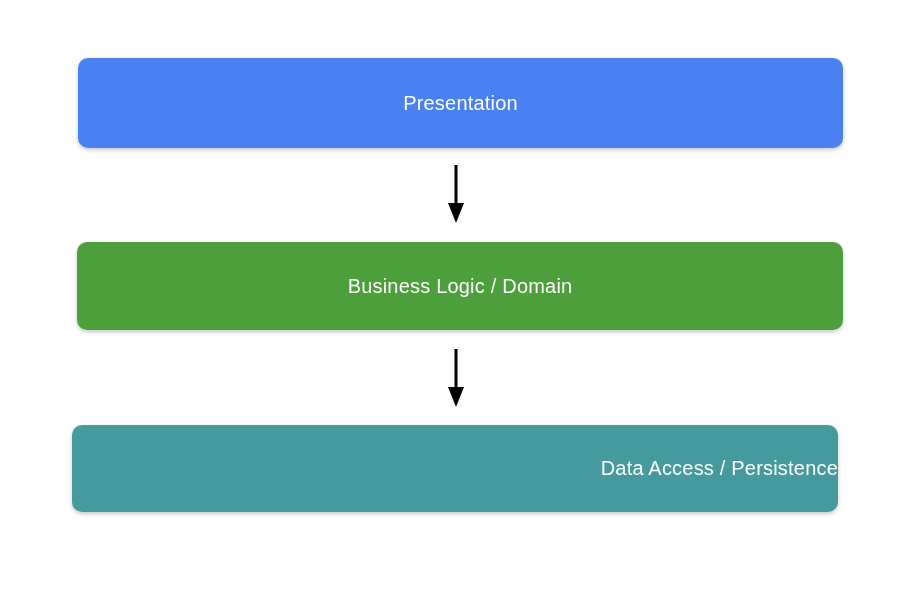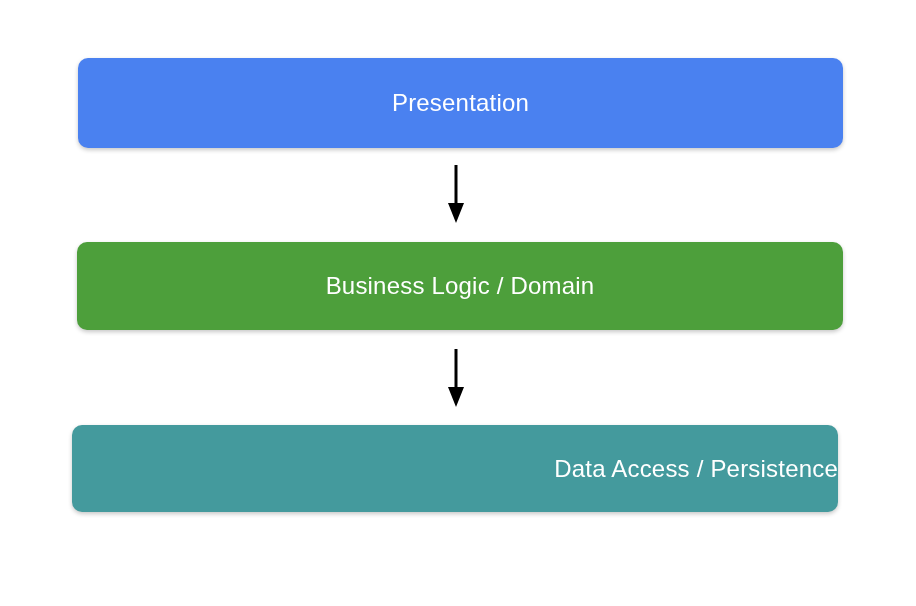--- a/index.html
+++ b/index.html
@@ -18,21 +18,21 @@
   .layer-box {
     position: absolute;
     border-radius: 10px;
     display: flex;
     align-items: center;
     justify-content: center;
     box-shadow: 0 2px 4px rgba(0, 0, 0, 0.22);
   }
   .layer-label {
     color: #ffffff;
-    font-size: 24px;
+    font-size: 20px;
     font-weight: 400;
     letter-spacing: 0.2px;
     white-space: nowrap;
   }
   .box-presentation { left: 78px; top: 58px;  width: 765px; height: 90px; }
   .box-business     { left: 77px; top: 242px; width: 766px; height: 88px; }
   .box-data         { left: 72px; top: 425px; width: 766px; height: 87px; }
   .arrow {
     position: absolute;
     width: 20px;

